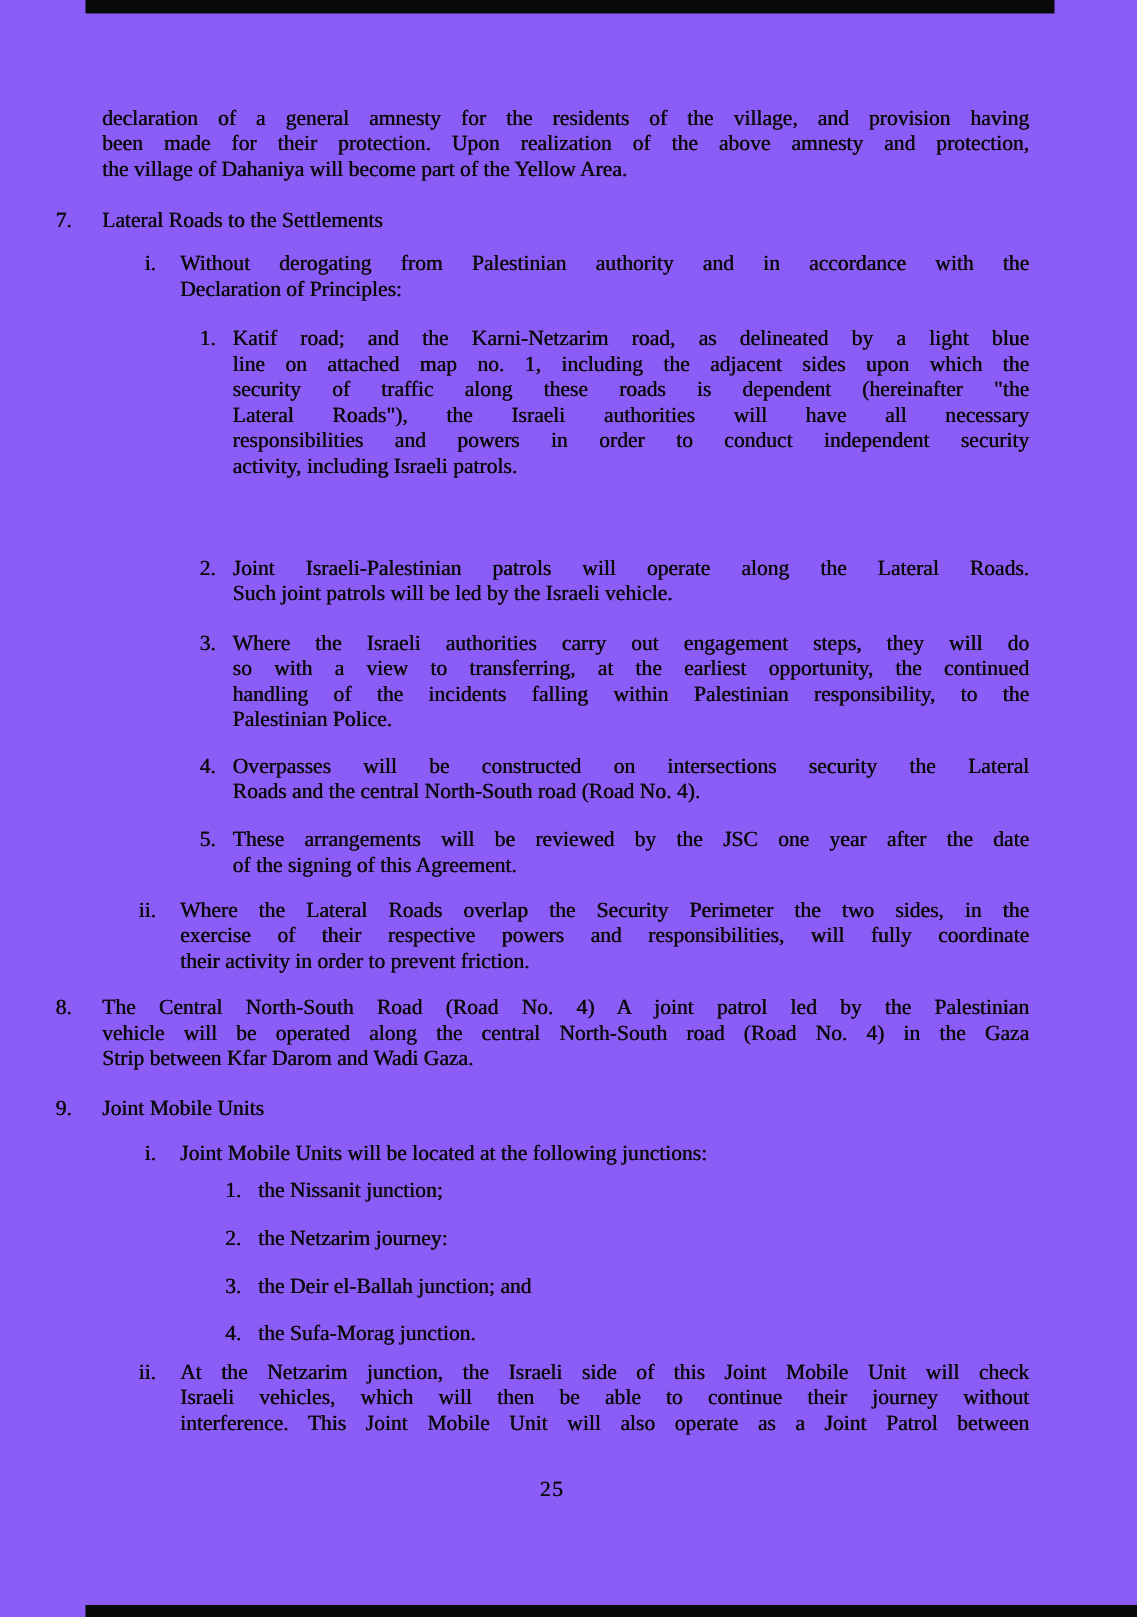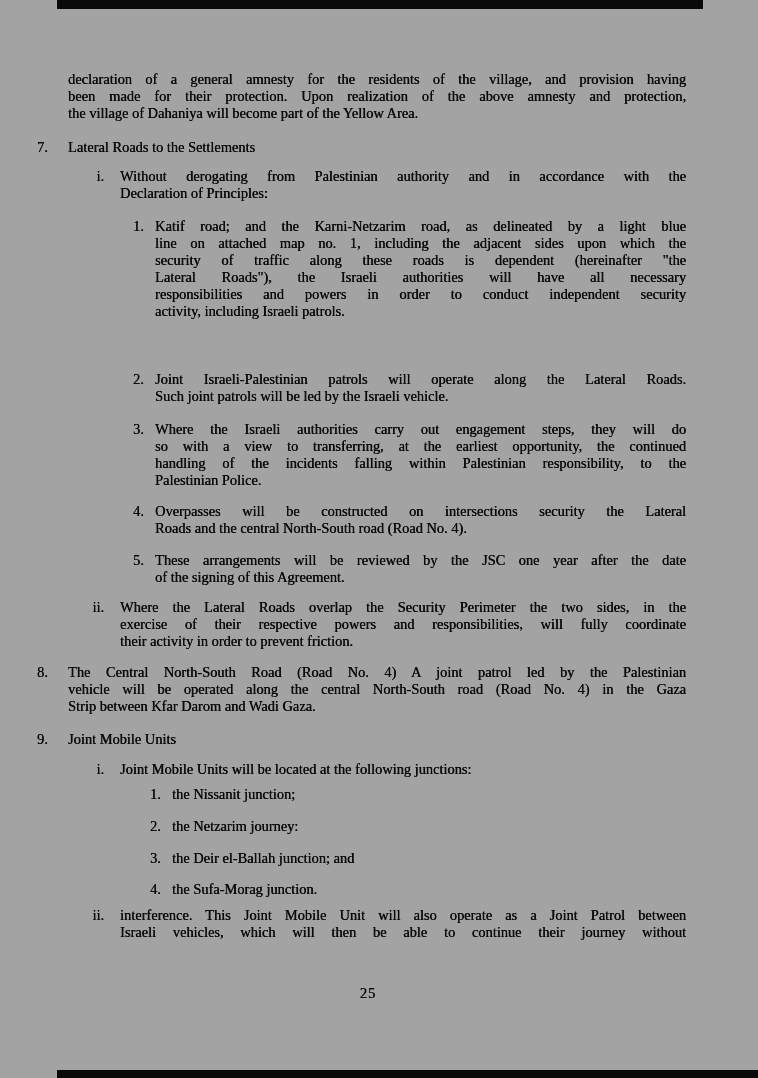--- a/index.html
+++ b/index.html
@@ -1,20 +1,20 @@
 <!DOCTYPE html>
 <html><head>
 <meta charset="utf-8">
 <style>
   html,body{margin:0;padding:0;background:#ffffff;}
   .page{
     position:relative;
     width:758px;
     height:1078px;
-    background:#a3a3a3;
+    background:#8b5cf6;
     overflow:hidden;
     font-family:"Liberation Serif","DejaVu Serif",serif;
     color:#0b0b0b;
     text-shadow:0.35px 0 0 #0b0b0b;
   }
   .blk{
     position:absolute;
     font-size:14.4px;
     line-height:17px;
   }
@@ -126,21 +126,22 @@
     <span>the Deir el-Ballah junction; and</span>
   </div>
 
   <div class="blk" style="left:172px;top:881px;width:514px">
     <span class="num num-arab">4.</span>
     <span>the Sufa-Morag junction.</span>
   </div>
 
   <div class="blk" style="left:120px;top:907px;width:566px">
     <span class="num num-rom">ii.</span>
+  <div class="ln j">At the Netzarim junction, the Israeli side of this Joint Mobile Unit will check</div>
+      <div class="ln j">Israeli vehicles, which will then be able to continue their journey without</div>
       <div class="ln j">interference.  This Joint Mobile Unit will also operate as a Joint Patrol between</div>
-      <div class="ln j">Israeli vehicles, which will then be able to continue their journey without</div>
     </div>
 
   <div class="blk pageno" style="left:0;top:985px;width:688px;text-align:center">25</div>
 
   <div class="bar" style="left:57px;top:1070px;width:701px;height:8px"></div>
 
 </div>
 
 </body></html>

